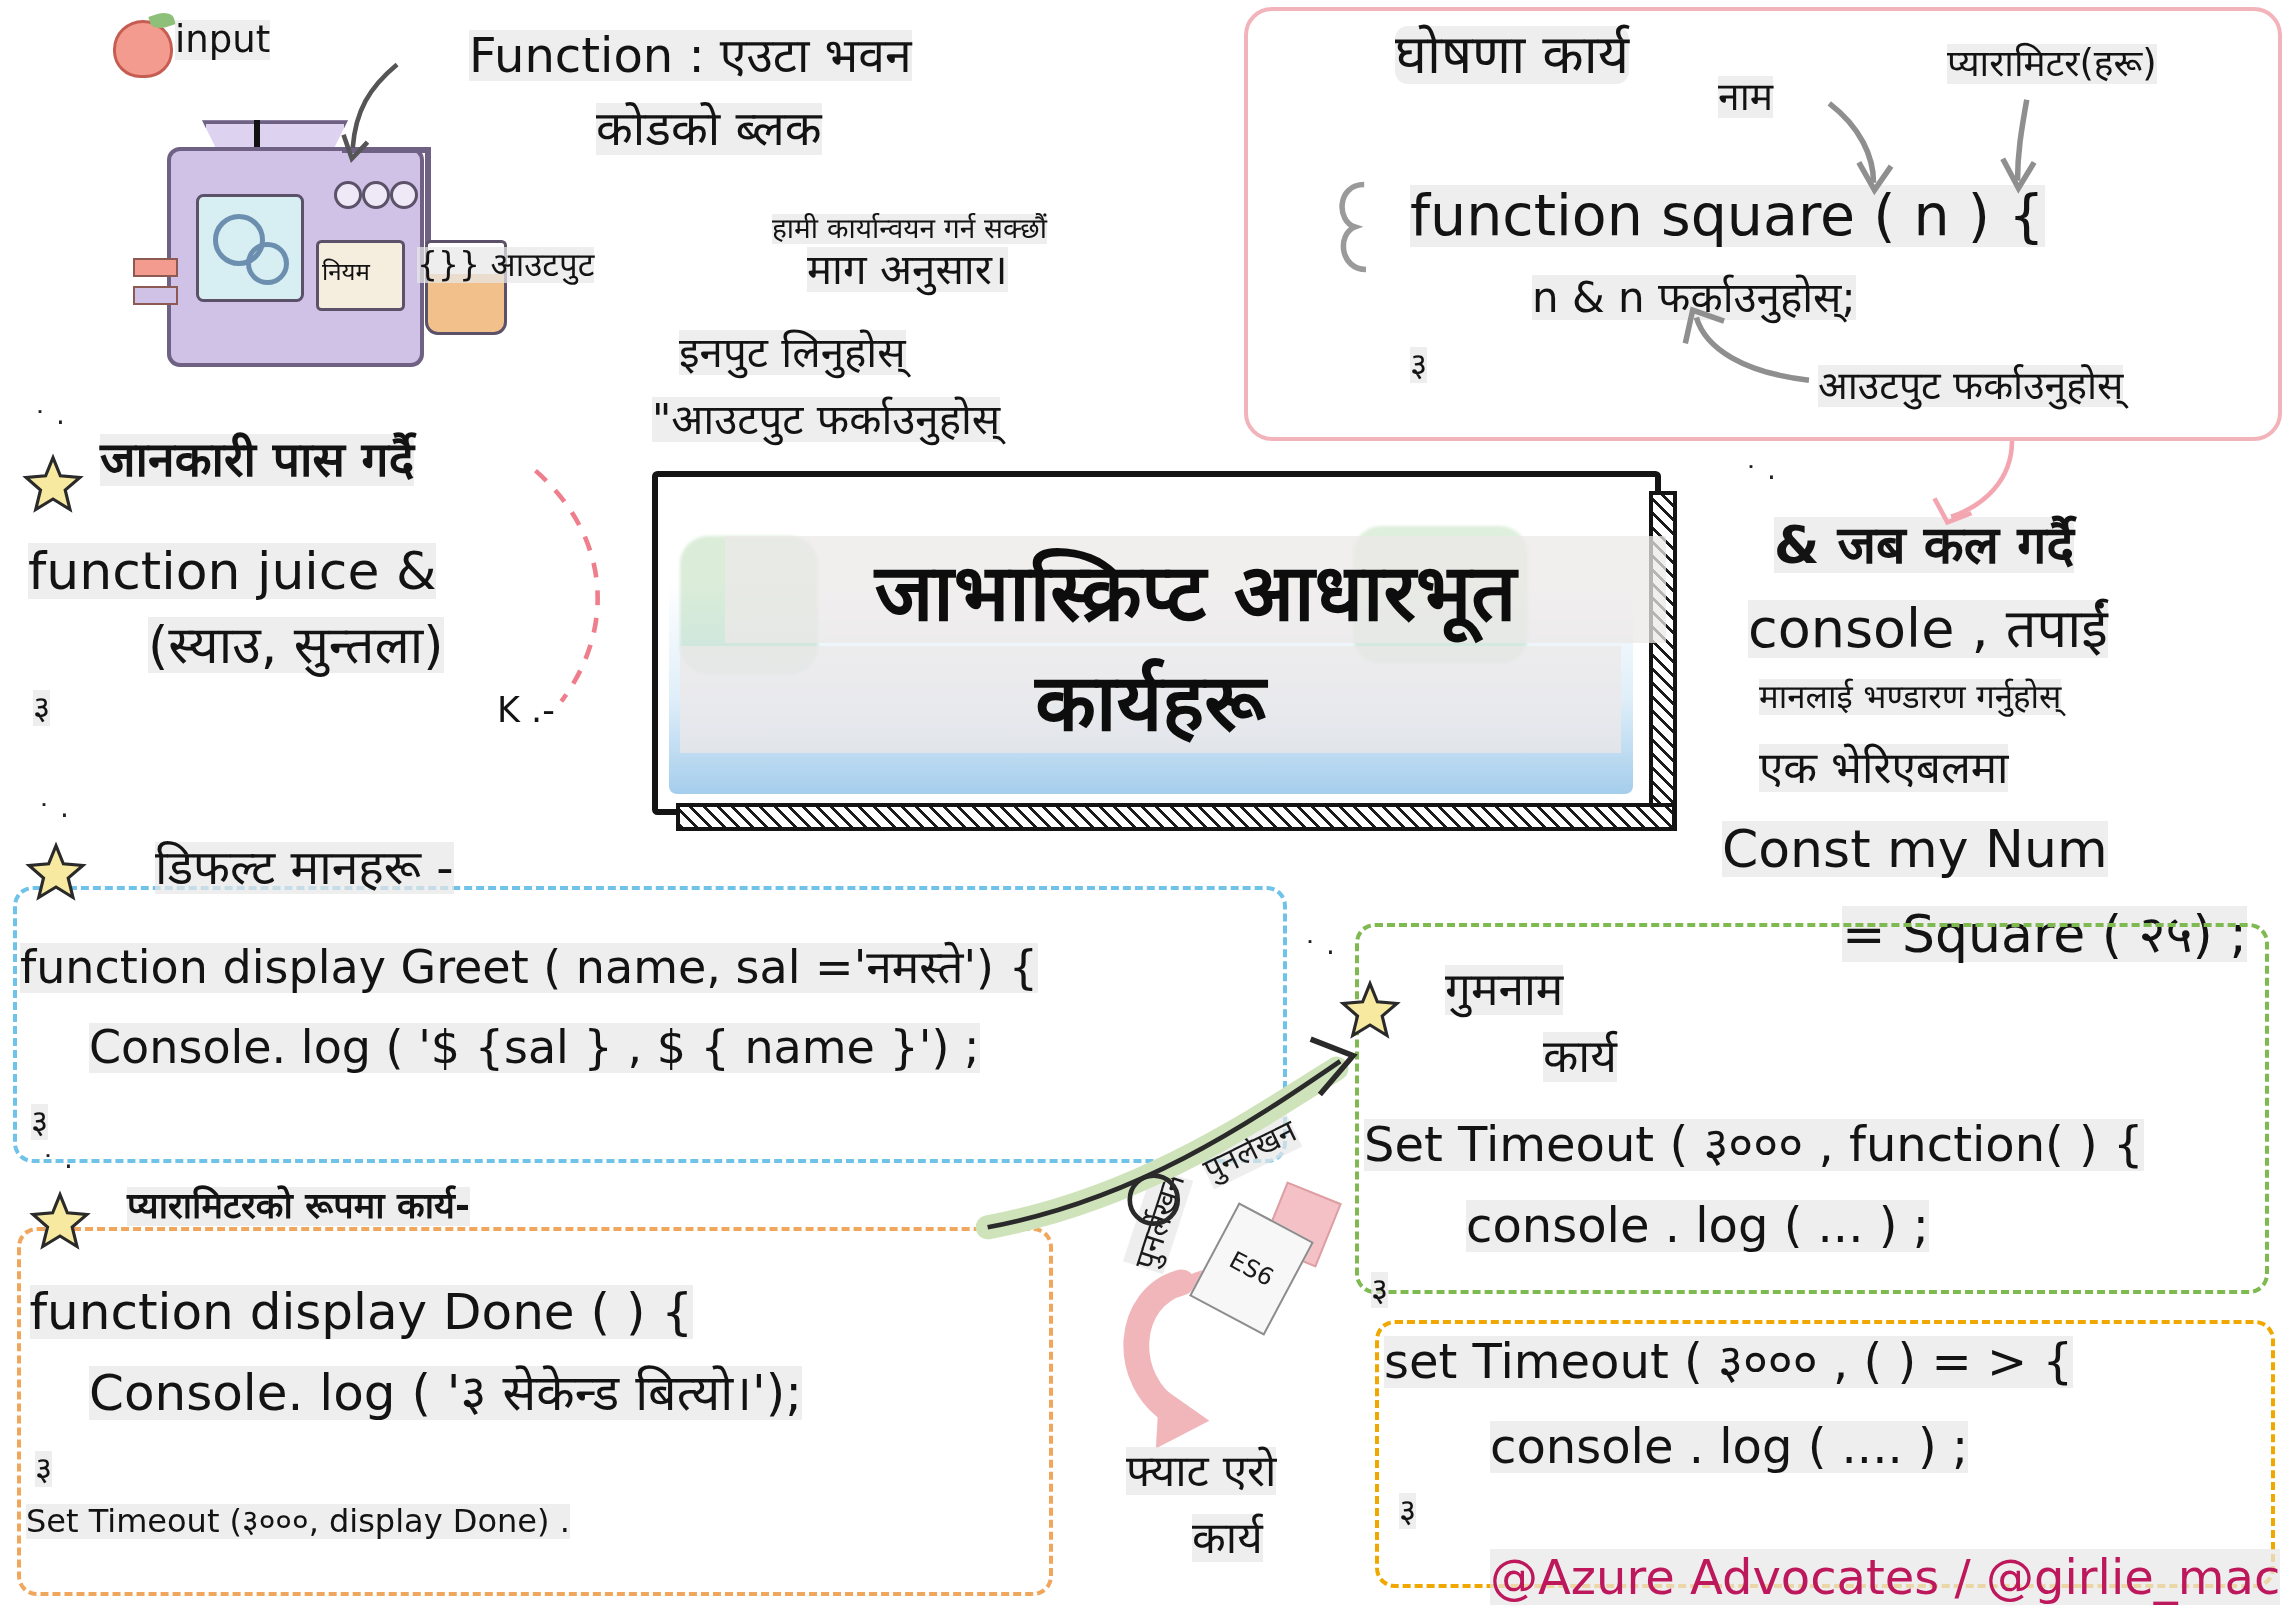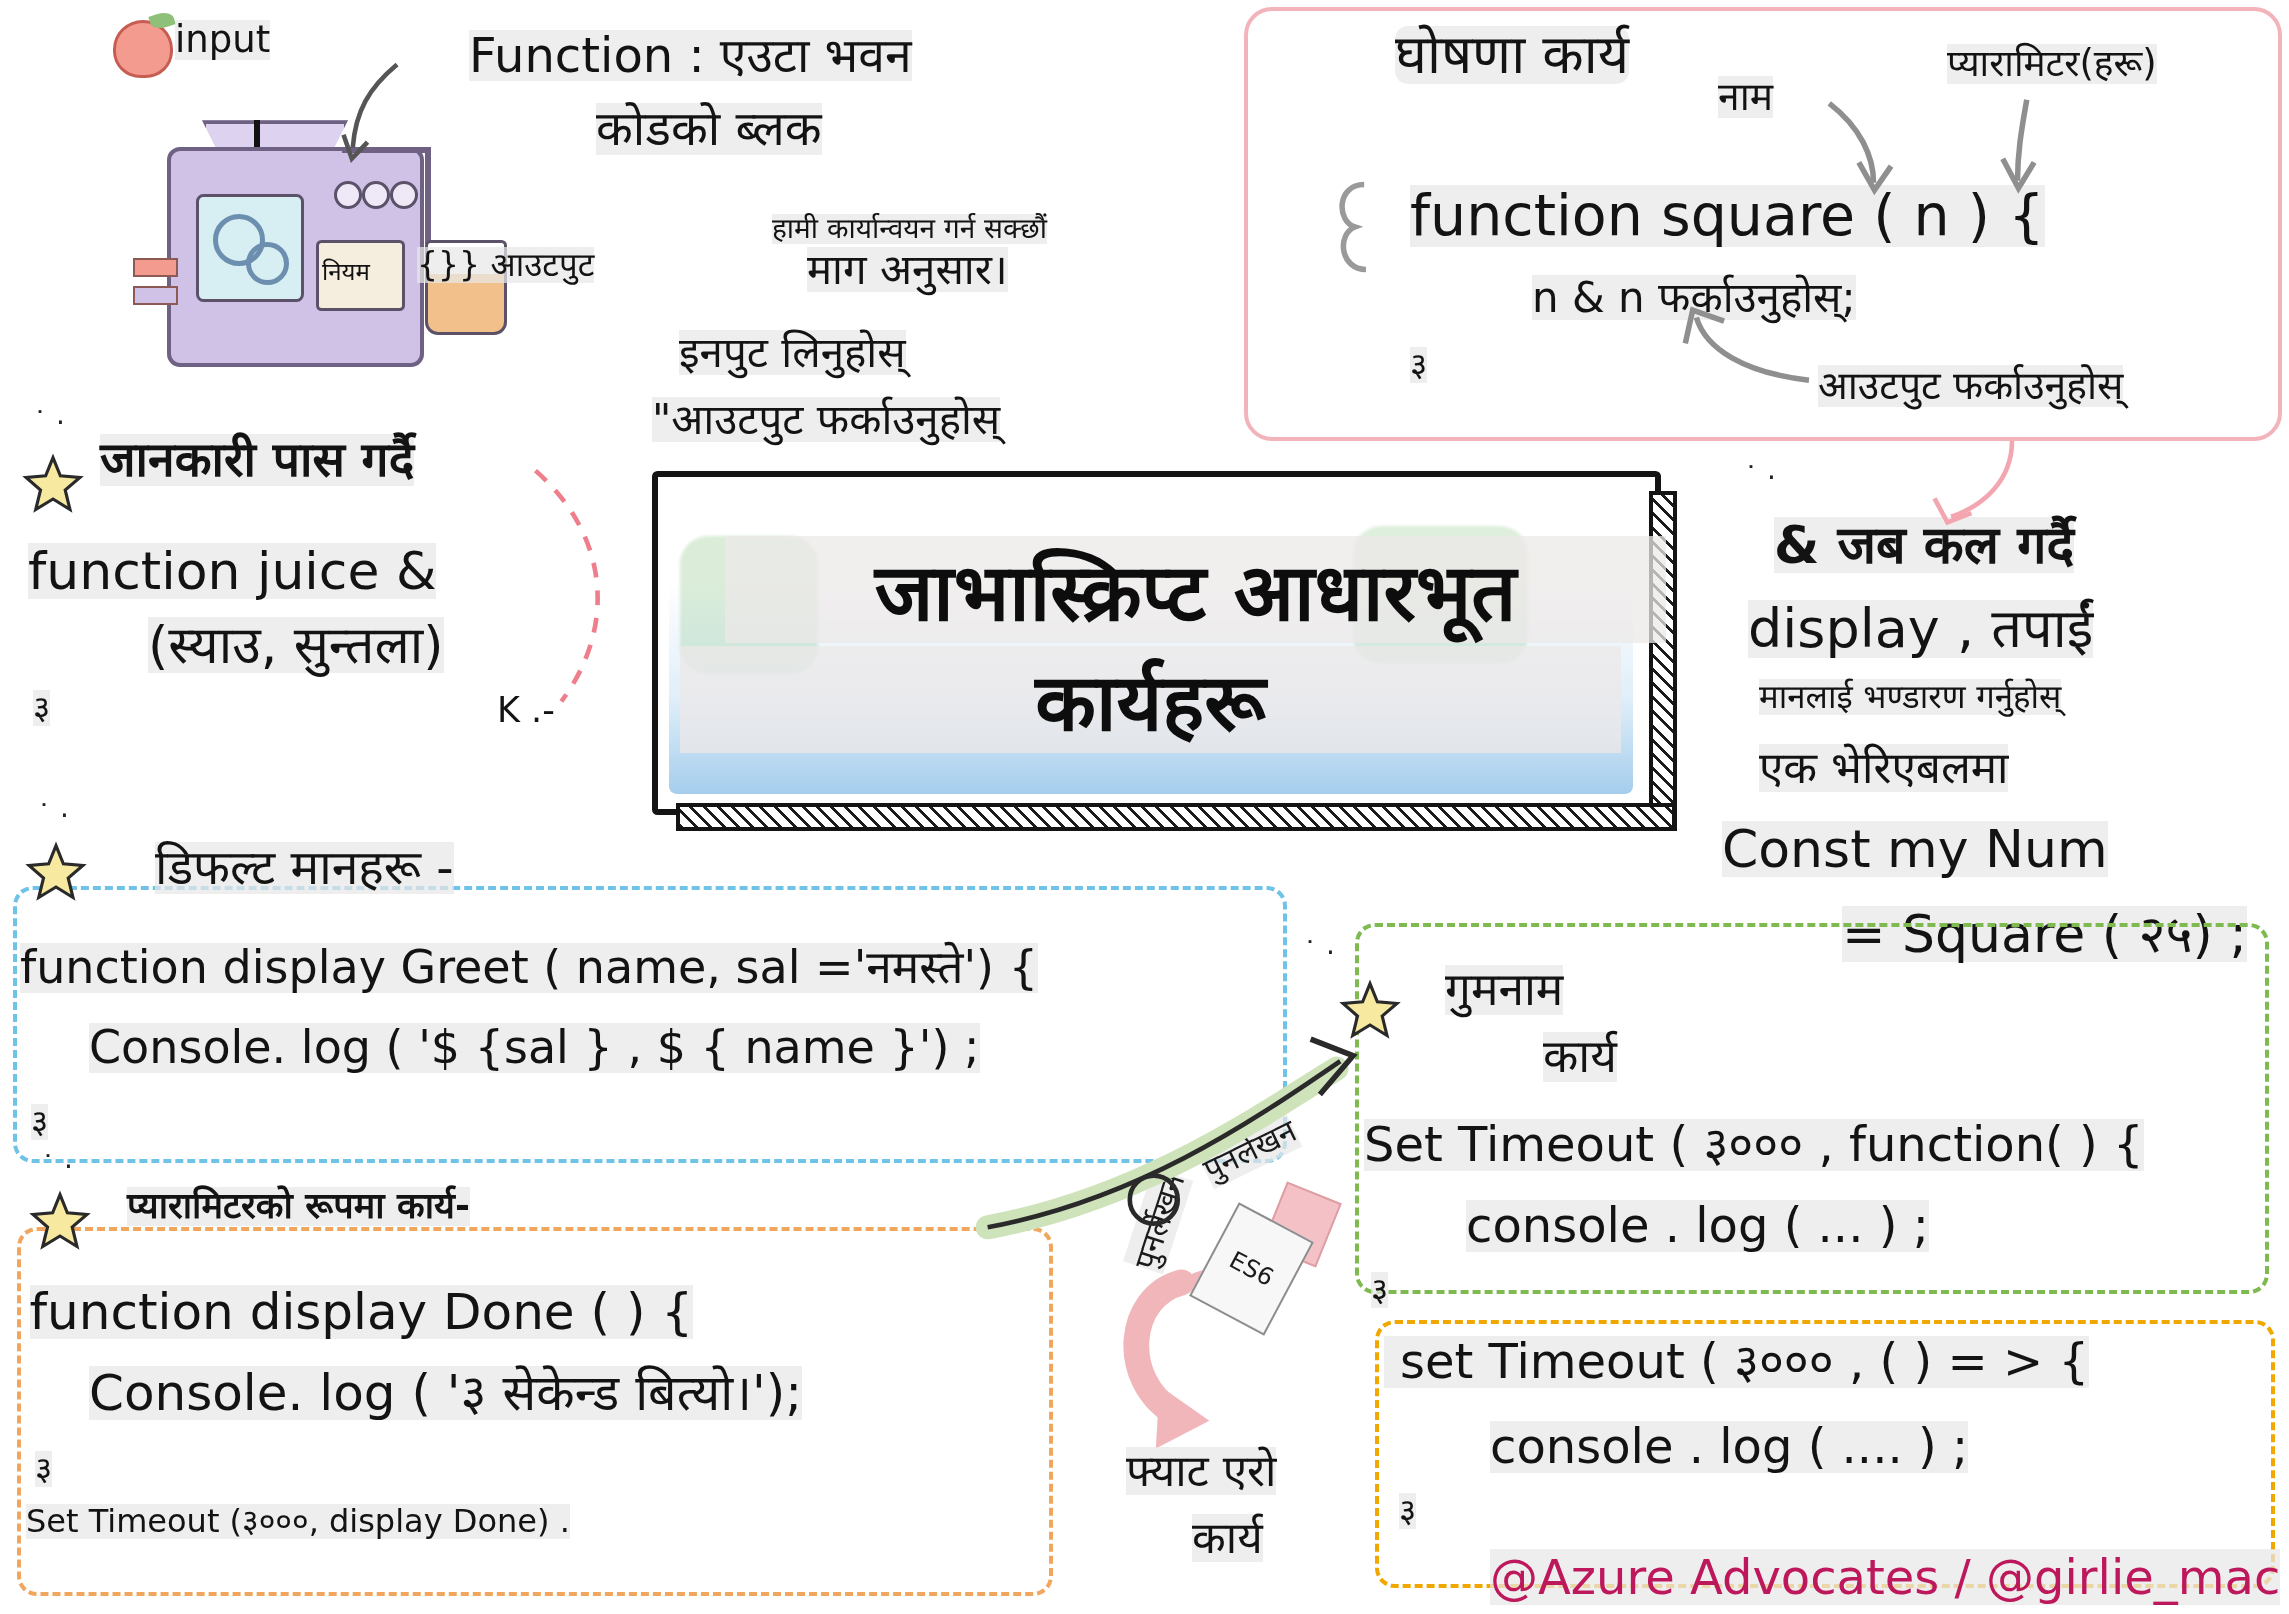--- a/index.html
+++ b/index.html
@@ -289,21 +289,21 @@
     <div class="gwash2"></div>
     <div class="wash"></div>
     <div class="shade-r"></div>
     <div class="shade-b"></div>
     <div class="t1">जाभास्क्रिप्ट आधारभूत</div>
     <div class="t2">कार्यहरू</div>
   </div>
 
   <div class="dots" style="left:1744px; top:461px;">˙ ·</div>
   <div class="txt" style="left:1774px; top:517px; font-size:52px; font-weight:bold;">&amp; जब कल गर्दै</div>
-  <div class="txt" style="left:1748px; top:600px; font-size:54px;">display , तपाईं</div>
+  <div class="txt" style="left:1748px; top:600px; font-size:54px;">console , तपाईं</div>
   <div class="txt" style="left:1759px; top:679px; font-size:33px;">मानलाई भण्डारण गर्नुहोस्</div>
   <div class="txt" style="left:1759px; top:744px; font-size:44px;">एक भेरिएबलमा</div>
   <div class="txt" style="left:1722px; top:821px; font-size:52px;">Const my Num</div>
   <div class="txt" style="left:1842px; top:906px; font-size:52px;">= Square ( २५) ;</div>
 
   <div class="box" id="box-default"></div>
   <div class="star" style="left:22px; top:840px;">
     <svg width="68" height="68" viewBox="0 0 24 24">
         <path d="M12 2l2.6 6.4L21.5 9l-5.2 4.4 1.7 6.9L12 16.6 5.9 20.3l1.7-6.9L2.5 9l6.9-.6z" fill="#f7e9a0" stroke="#2a2a2a" stroke-width="1.1"></path>
       </svg>
@@ -334,21 +334,21 @@
       </svg>
   </div>
   <div class="dots" style="left:1303px; top:936px;">˙ ·</div>
   <div class="txt" style="left:1445px; top:965px; font-size:46px;">गुमनाम</div>
   <div class="txt" style="left:1543px; top:1032px; font-size:46px;">कार्य</div>
   <div class="txt" style="left:1364px; top:1119px; font-size:48px;">Set Timeout ( ३००० , function( ) {</div>
   <div class="txt" style="left:1466px; top:1200px; font-size:48px;">console . log ( ... ) ;</div>
   <div class="txt" style="left:1371px; top:1272px; font-size:33px;">३</div>
 
   <div class="box" id="box-arrow"></div>
-  <div class="txt" style="left:1384px; top:1336px; font-size:48px;padding-left:16px;">set Timeout ( ३००० , ( ) = &gt; {</div>
+  <div class="txt" style="left:1384px; top:1336px; font-size:48px;">set Timeout ( ३००० , ( ) = &gt; {</div>
   <div class="txt" style="left:1490px; top:1421px; font-size:48px;">console . log ( .... ) ;</div>
   <div class="txt" style="left:1399px; top:1493px; font-size:33px;">३</div>
 
   <div id="swirl">
     <div class="pink-sq"></div>
     <div class="es6-card">ES6</div>
     <svg width="332" height="369" viewBox="0 0 360 400">
       <path d="M120 150 C60 165, 52 255, 112 292" stroke="#f0b6ba" stroke-width="28" fill="none" stroke-linecap="round"></path>
       <path d="M96 262 L150 300 L92 330 Z" fill="#f0b6ba"></path>
       <path d="M128 150 C170 128, 205 150, 200 182" stroke="#f0b6ba" stroke-width="14" fill="none"></path>

